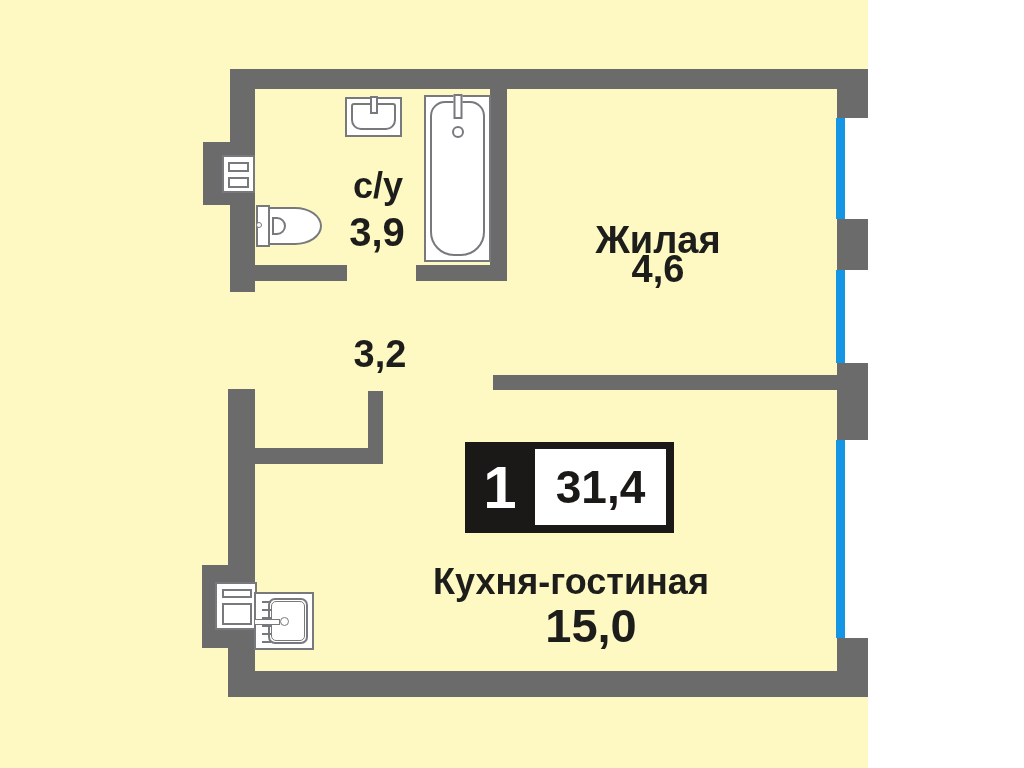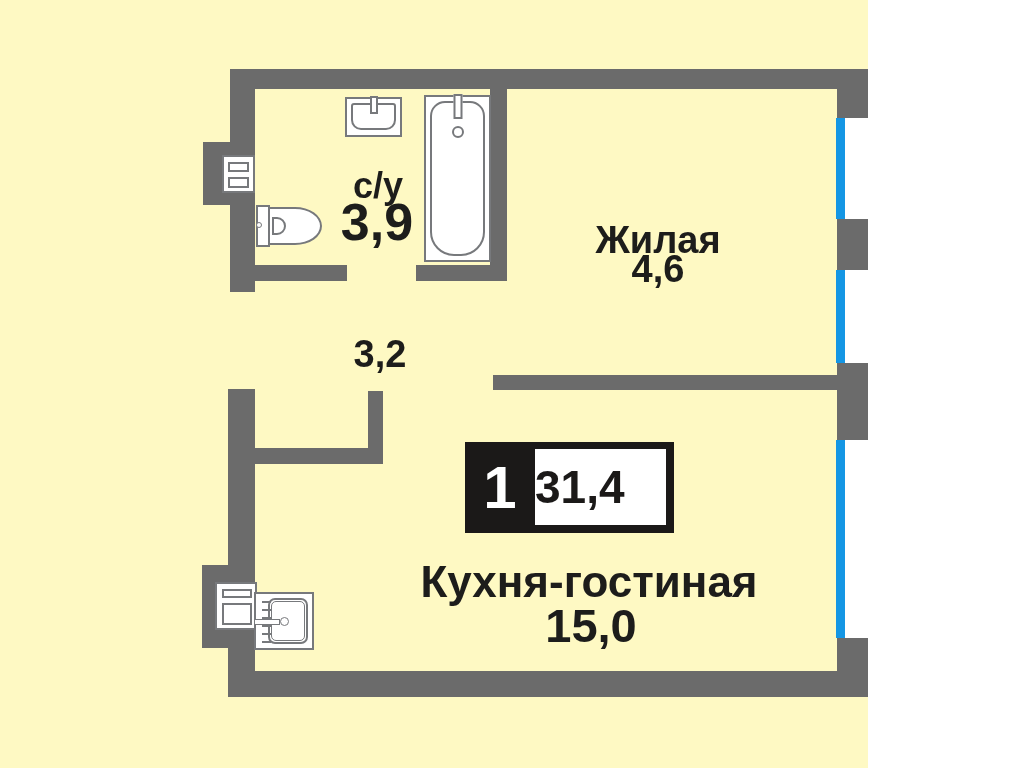--- a/index.html
+++ b/index.html
@@ -76,33 +76,33 @@
   .shaft-a .r1{left:4px;top:5px;width:21px;height:10px;}
   .shaft-a .r2{left:4px;top:20px;width:21px;height:11px;}
   .shaft-b{left:215px;top:582px;width:42px;height:48px;}
   .shaft-b .r1{left:5px;top:5px;width:30px;height:9px;}
   .shaft-b .r2{left:5px;top:19px;width:30px;height:22px;}
 
   
   .lbl{position:absolute;transform:translate(-50%,-50%);white-space:nowrap;
        font-weight:700;font-size:37px;color:var(--text,#1d1d1b);line-height:1;}
   .lbl-bath-name{left:378px;top:186px;font-size:36px;}
-  .lbl-bath-area{left:377px;top:222px;font-size:52px;}
+  .lbl-bath-area{left:377px;top:232px;font-size:40px;}
   .lbl-living-name{left:658px;top:240px;font-size:38px;}
   .lbl-living-area{left:658px;top:269px;font-size:38px;}
   .lbl-hall-area{left:380px;top:354px;font-size:38px;}
-  .lbl-kitchen-name{left:589px;top:582px;font-size:44px;}
+  .lbl-kitchen-name{left:571px;top:582px;font-size:36px;}
   .lbl-kitchen-area{left:591px;top:625px;font-size:47px;}
 
   
   .badge{left:465px;top:442px;width:209px;height:91px;background:var(--badge-bg,#1b1918);}
   .badge .num{position:absolute;left:0;top:0;width:70px;height:100%;display:flex;align-items:center;
               justify-content:center;color:var(--badge-text,#ffffff);font-weight:700;font-size:60px;line-height:1;}
   .badge .area-box{position:absolute;left:70px;top:7px;right:8px;bottom:8px;background:#fff;
-              display:flex;align-items:center;justify-content:flex-start;}
+              display:flex;align-items:center;justify-content:center;}
   .badge .area-box span{font-weight:700;font-size:46px;color:var(--badge-bg,#1b1918);line-height:1;}
 </style>
 </head>
 <body>
 
 <div id="canvas">
 
   <div class="wall wall-top"></div>
   <div class="wall wall-right"></div>
   <div class="wall wall-bottom"></div>

